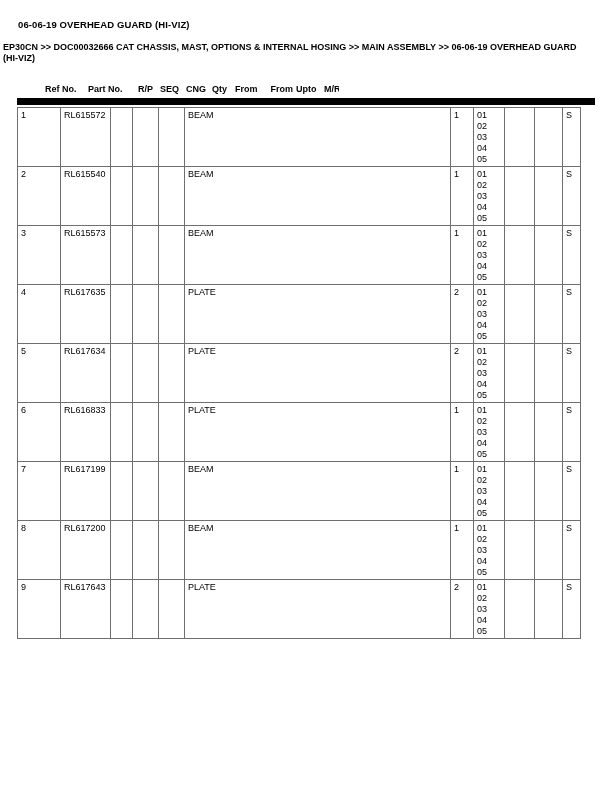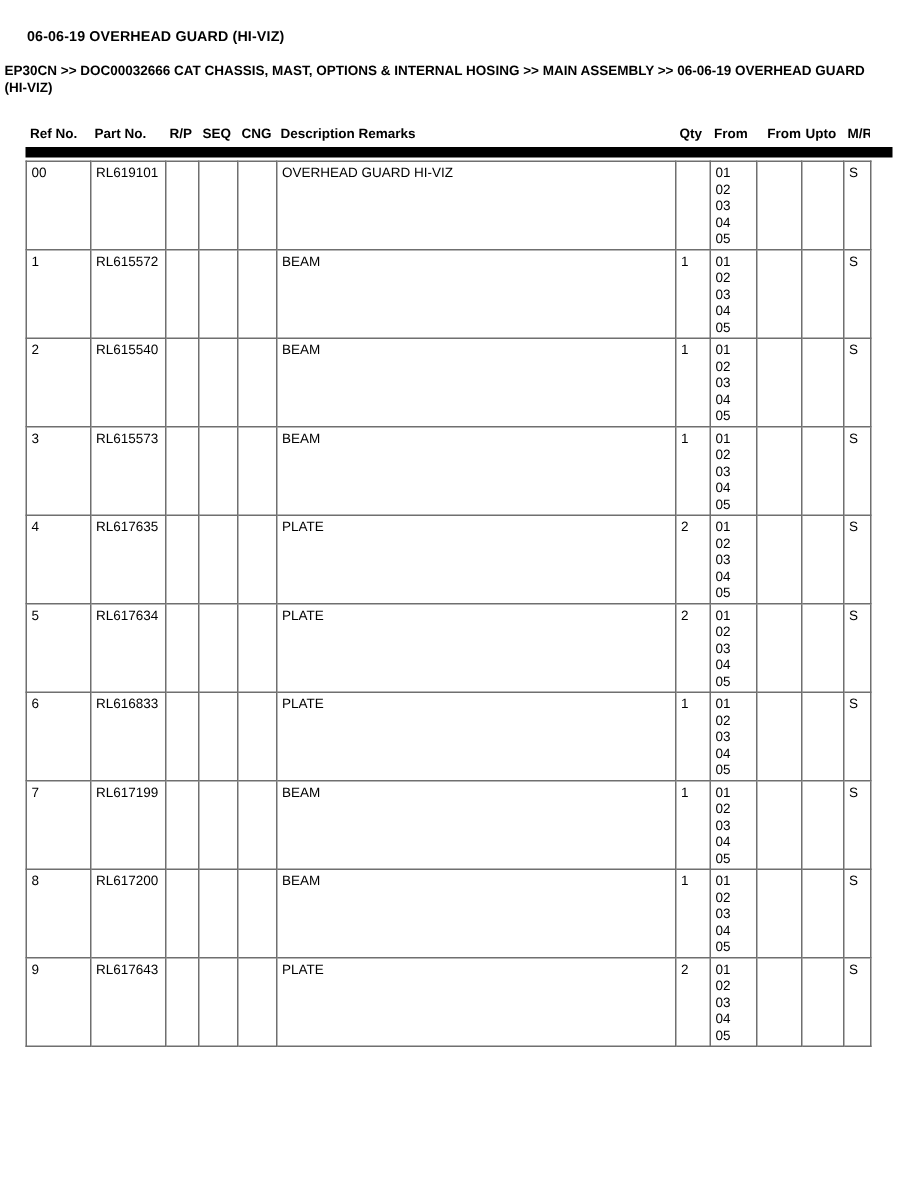--- a/index.html
+++ b/index.html
@@ -37,20 +37,21 @@
     left: 17px;
     top: 84px;
     width: 578px;
   }
   .col-headers {
     display: flex;
     width: 563px;
     font-size: 9px;
     font-weight: bold;
     line-height: 11px;
+    margin-left: 25px;
   }
   .col-headers .hc {
     padding-left: 3px;
     white-space: nowrap;
     overflow: hidden;
   }
   .w-ref  { width: 43px; }
   .w-part { width: 50px; }
   .w-rp   { width: 22px; }
   .w-seq  { width: 26px; }
@@ -92,21 +93,20 @@
   <div class="breadcrumb">EP30CN &gt;&gt; DOC00032666 CAT CHASSIS, MAST, OPTIONS &amp; INTERNAL HOSING &gt;&gt; MAIN ASSEMBLY &gt;&gt; 06-06-19 OVERHEAD GUARD (HI-VIZ)</div>
 
   <div class="content">
 
     <div class="col-headers">
       <div class="hc w-ref">Ref No.</div>
       <div class="hc w-part">Part No.</div>
       <div class="hc w-rp">R/P</div>
       <div class="hc w-seq">SEQ</div>
       <div class="hc w-cng">CNG</div>
-      <div class="hc w-desc">Description Remarks</div>
       <div class="hc w-qty">Qty</div>
       <div class="hc w-model">From</div>
       <div class="hc w-from">From</div>
       <div class="hc w-upto">Upto</div>
       <div class="hc w-mr">M/R</div>
     </div>
 
     <div class="black-bar" id="black-bar" style="background: rgb(0, 0, 0);"></div>
 
     <table class="parts-table">
@@ -118,37 +118,20 @@
         <col class="w-cng">
           <col class="w-desc">
           <col class="w-qty">
           <col class="w-model">
         <col class="w-from">
           <col class="w-upto">
           <col class="w-mr">
       </colgroup>
       <tbody id="rows">
           <tr>
-    <td class="c-ref">00</td>
-    <td class="c-part">RL619101</td>
-    <td class="c-rp"></td>
-    <td class="c-seq"></td>
-    <td class="c-cng"></td>
-    <td class="c-desc">OVERHEAD GUARD HI-VIZ</td>
-    <td class="c-qty"></td>
-    <td class="c-model">01
-02
-03
-04
-05</td>
-    <td class="c-from"></td>
-    <td class="c-upto"></td>
-    <td class="c-mr">S</td>
-  </tr>
-          <tr>
     <td class="c-ref">1</td>
     <td class="c-part">RL615572</td>
     <td class="c-rp"></td>
     <td class="c-seq"></td>
     <td class="c-cng"></td>
     <td class="c-desc">BEAM</td>
     <td class="c-qty">1</td>
     <td class="c-model">01
 02
 03

